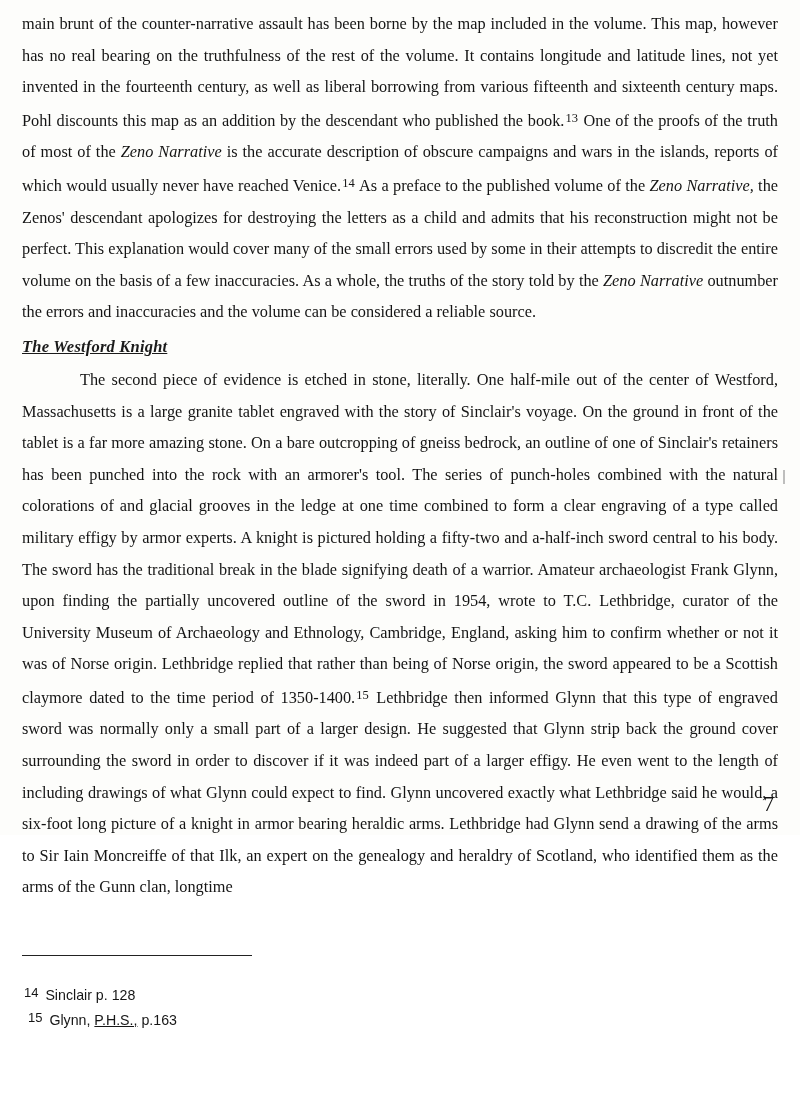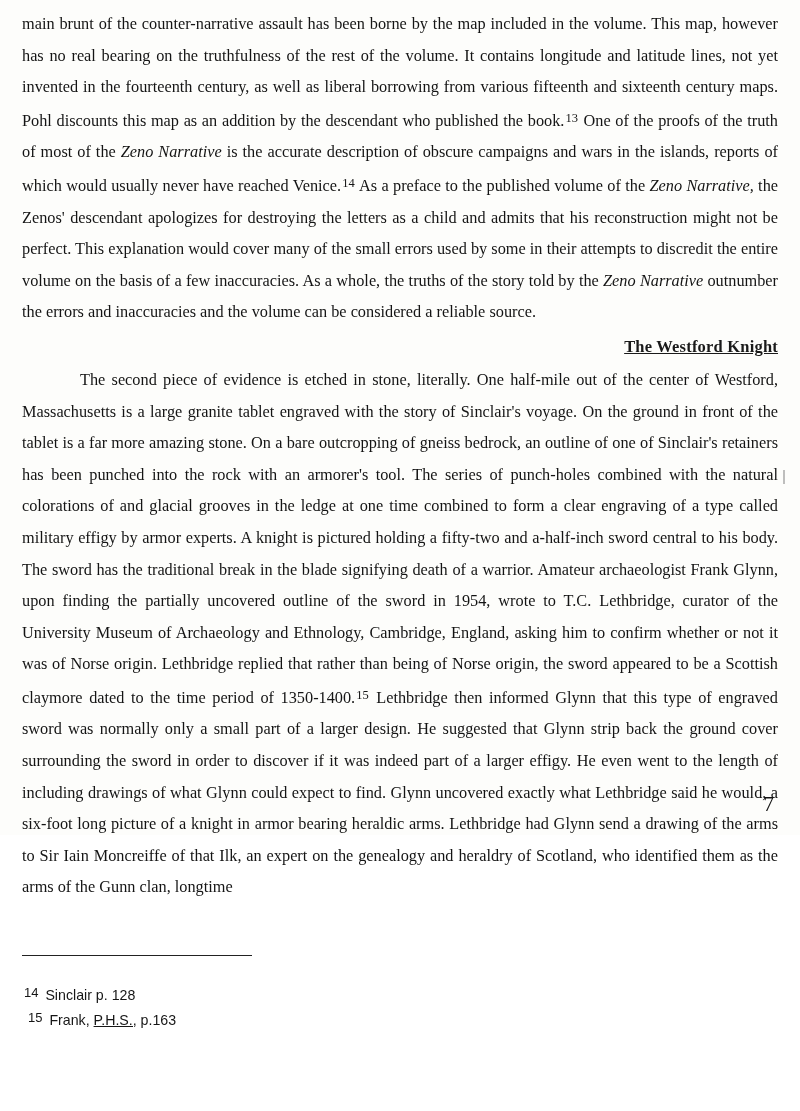--- a/index.html
+++ b/index.html
@@ -43,22 +43,23 @@
   .ital {
     font-style: italic;
   }
   .sup {
     font-size: 12.5px;
     vertical-align: 4px;
     padding-left: 1px;
     padding-right: 1px;
   }
   .heading-wrap {
-    text-align: right;
+    text-align: left;
     margin: 4px 0 2px 0;
+    font-style: italic;
   }
   .heading {
     display: inline-block;
     font-size: 16.5px;
     font-weight: bold;
     text-decoration: underline;
     line-height: 30px;
     letter-spacing: 0.2px;
   }
   .footnote-rule {
@@ -133,19 +134,19 @@
 
   </div>
 
   <div class="footnote-rule"></div>
 
   <div class="footnotes">
     <div class="fn fn-2">
       <span class="fnum">14</span><span> Sinclair p. 128</span><span class="src"></span><span></span>
     </div>
     <div class="fn fn-3">
-      <span class="fnum">15</span><span> Frank, </span><span class="src">P.H.S.,</span><span> p.163</span>
+      <span class="fnum">15</span><span> Glynn, </span><span class="src">P.H.S.,</span><span> p.163</span>
     </div>
   </div>
 
   <div class="page-number">7</div>
 
 </div>
 
 </body></html>

